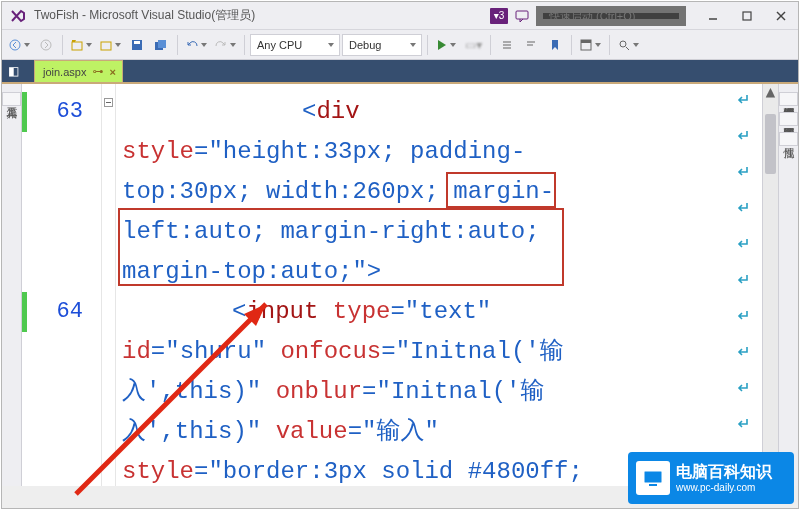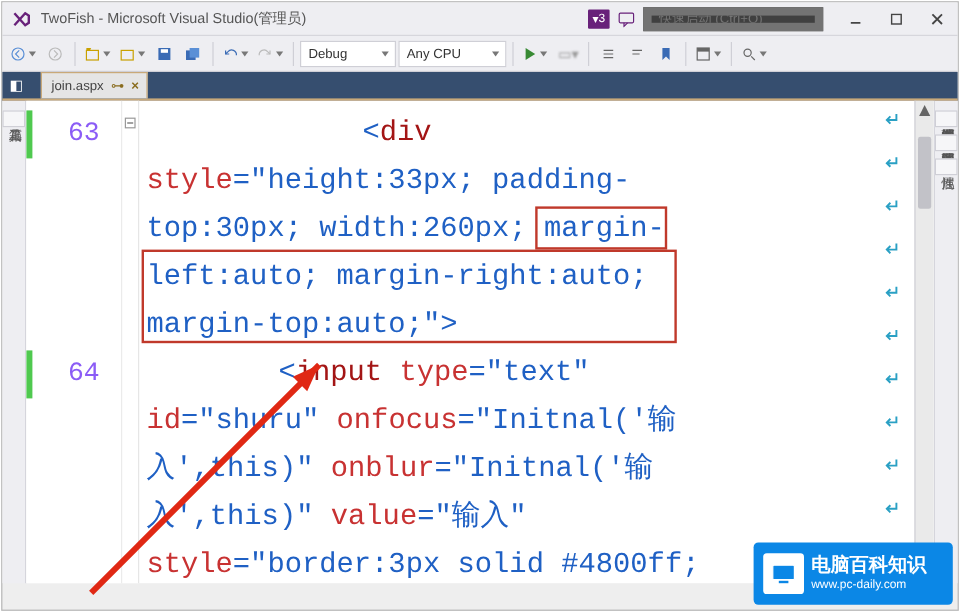--- a/index.html
+++ b/index.html
@@ -22,30 +22,30 @@
   .toolbar { height: 30px; background: #eeeef2; display: flex; align-items: center; border-bottom: 1px solid #cfcfd6; padding: 0 4px; gap: 2px; }
   .tbtn { min-width: 22px; height: 22px; display: flex; align-items: center; justify-content: center; color: #555; border-radius: 2px; padding: 0 3px; }
   .tbtn.dd::after { content: ""; border-left: 3px solid transparent; border-right: 3px solid transparent; border-top: 4px solid #777; margin-left: 3px; }
   .tsep { width: 1px; height: 20px; background: #cfcfd6; margin: 0 3px; }
   .combo { height: 22px; border: 1px solid #cfcfd6; background: #fff; padding: 0 18px 0 6px; font-size: 11px; color: #333; display: flex; align-items: center; position: relative; }
   .combo::after { content: ""; position: absolute; right: 5px; top: 8px; border-left: 3px solid transparent; border-right: 3px solid transparent; border-top: 4px solid #777; }
   .playbtn svg polygon { fill: #388a34; }
   
   .tabrow { height: 24px; background: #364e6f; display: flex; align-items: flex-end; padding-left: 32px; border-bottom: 2px solid #c9a979; position: relative; }
   .tabrow .lefticon { position: absolute; left: 6px; top: 4px; color: #fff; }
-  .tab { height: 22px; background: #e5e5e5; border: 1px solid #c9a979; border-bottom: none; display: flex; align-items: center; padding: 0 6px 0 8px; font-size: 11px; color: #444; gap: 6px; }
+  .tab { height: 22px; background: #bef264; border: 1px solid #c9a979; border-bottom: none; display: flex; align-items: center; padding: 0 6px 0 8px; font-size: 11px; color: #444; gap: 6px; }
   .tab .pin { color: #8a6d1f; }
   .tab .close { color: #8a6d1f; font-weight: bold; }
   
   .body { position: relative; height: calc(100% - 28px - 22px - 30px - 24px); display: flex; }
   .sidecol { width: 20px; background: #eeeef2; border-right: 1px solid #cfcfd6; writing-mode: vertical-rl; text-orientation: upright; display: flex; align-items: center; justify-content: flex-start; padding-top: 8px; font-size: 11px; color: #555; }
   .sidecol.right { border-right: none; border-left: 1px solid #cfcfd6; writing-mode: vertical-rl; }
   .sidecol .sidetab { background: #f6f6f8; border: 1px solid #cfcfd6; padding: 6px 1px; margin-bottom: 6px; color: #555; white-space: nowrap; }
   .editor { flex: 1; background: #fff; display: flex; font-family: Consolas, "Courier New", monospace; font-size: 24px; position: relative; }
-  .gutter { width: 80px; background: #fff; border-right: 1px solid #e6e6e6; text-align: right; color: #8b5cf6; padding: 8px 6px 0 0; line-height: 40px; font-size: 22px; }
+  .gutter { width: 80px; background: #fff; border-right: 1px solid #e6e6e6; text-align: right; color: #1d4ed8; padding: 8px 6px 0 0; line-height: 40px; font-size: 22px; }
   .gutter .mod { border-left: 5px solid #4fc94f; padding-right: 12px; }
   .fold { width: 14px; background: #fff; border-right: 1px solid #e6e6e6; padding-top: 14px; }
   .fold .box { width: 9px; height: 9px; border: 1px solid #999; margin: 0 auto; position: relative; }
   .fold .box::before { content: ""; position: absolute; left: 1px; right: 1px; top: 3px; height: 1px; background: #666; }
   .code { flex: 1; padding: 8px 6px; line-height: 40px; position: relative; }
   .code .rowguide { position: absolute; right: 8px; top: 8px; bottom: 10px; width: 18px; display: flex; flex-direction: column; gap: 22px; }
   .code .rowguide .ret { width: 14px; height: 14px; color: #2aa0c4; }
   .tag { color: #a31515; }
   .attr { color: #c83232; }
   .str { color: #1f60c4; }
@@ -153,22 +153,22 @@
           <path d="M2 2 L2 5 L5 5" fill="none" stroke="#3a6bb5"></path>
         </svg>
       </div>
     <div class="tbtn dd">
         <svg width="12" height="10">
           <path d="M1 6 A4 4 0 0 1 8 3 L10 5" fill="none" stroke="#bbb"></path>
           <path d="M10 2 L10 5 L7 5" fill="none" stroke="#bbb"></path>
         </svg>
       </div>
     <div class="tsep"></div>
+    <div class="combo" style="width:90px">Any CPU</div>
     <div class="combo" style="width:80px">Debug</div>
-    <div class="combo" style="width:90px">Any CPU</div>
     <div class="tsep"></div>
     <div class="tbtn playbtn dd" style="padding:0 4px">
         <svg width="10" height="12">
           <polygon points="1,1 9,6 1,11"></polygon>
         </svg>
       </div>
     <div class="tbtn" style="filter:blur(1px);color:#999">▭▾</div>
     <div class="tsep"></div>
     <div class="tbtn">
         <svg width="12" height="12">

